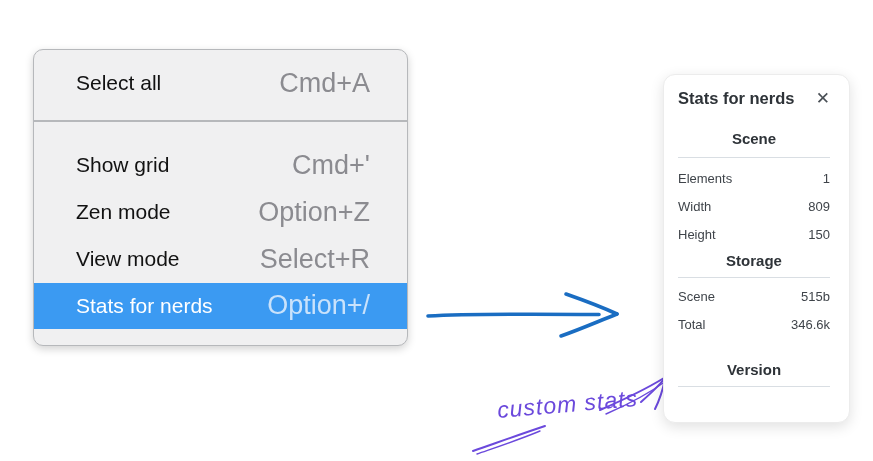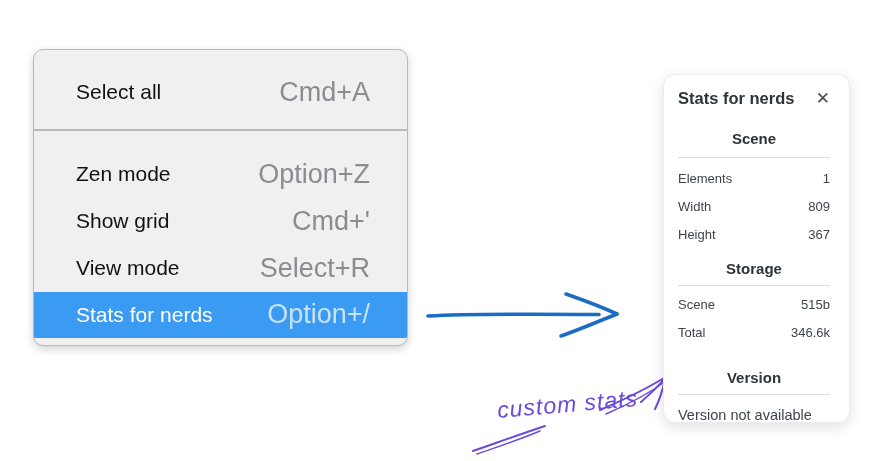--- a/index.html
+++ b/index.html
@@ -27,21 +27,21 @@
   }
 
   
   .menu{
     position:absolute;left:33px;top:49px;width:375px;height:297px;
     box-sizing:border-box;
     background:var(--c-menu_bg);
     border:1.5px solid var(--c-menu_border);
     border-radius:10px;
     box-shadow:0 3px 8px rgba(0,0,0,0.18);
-    padding-top:17px;
+    padding-top:8px;
     overflow:hidden;
   }
   .mrow{
     display:flex;align-items:center;justify-content:space-between;
     height:47px;padding:0 37px 0 42px;
     font-size:21px;color:var(--c-menu_text);
   }
   .mrow.first{height:50px;}
   .mrow .ms{color:var(--c-shortcut_text);font-size:27px;}
   .mrow.selected{
@@ -73,21 +73,21 @@
   .ptitle{font-size:16.5px;font-weight:bold;color:var(--c-heading_text);}
   .pclose{
     font-size:17px;color:#4a5056;line-height:1;cursor:default;
     padding-left:6px;
   }
   .pheading{
     text-align:center;font-weight:bold;font-size:15px;
     color:var(--c-heading_text);height:18px;line-height:18px;
   }
   .pheading.scene{margin-top:21px;}
-  .pheading.storage{margin-top:12px;}
+  .pheading.storage{margin-top:4px;}
   .pheading.version{margin-top:23px;}
   .pdiv{height:1px;background:var(--c-divider);}
   .pdiv.scene{margin-top:9px;}
   .pdiv.storage{margin-top:7px;}
   .pdiv.version{margin-top:7px;}
   .prows{margin-top:6px;}
   .prows.storage{margin-top:4px;}
   .prow{
     display:flex;align-items:center;justify-content:space-between;
     height:28px;font-size:13px;
@@ -111,26 +111,26 @@
 
 <div class="stage">
 
   <div class="menu">
     <div class="mrow first">
       <span class="ml">Select all</span>
       <span class="ms">Cmd+A</span>
     </div>
     <div class="mdivider"></div>
     <div class="mrow">
+      <span class="ml">Show grid</span>
+      <span class="ms">Cmd+'</span>
+    </div>
+    <div class="mrow">
       <span class="ml">Zen mode</span>
       <span class="ms">Option+Z</span>
-    </div>
-    <div class="mrow">
-      <span class="ml">Show grid</span>
-      <span class="ms">Cmd+'</span>
     </div>
     <div class="mrow">
       <span class="ml">View mode</span>
       <span class="ms">Select+R</span>
     </div>
     <div class="mrow selected">
       <span class="ml">Stats for nerds</span>
       <span class="ms">Option+/</span>
     </div>
   </div>
@@ -167,37 +167,36 @@
       <div class="prow">
         <span>Elements</span>
         <span>1</span>
       </div>
       <div class="prow">
         <span>Width</span>
         <span>809</span>
       </div>
       <div class="prow">
         <span>Height</span>
-        <span>367</span>
+        <span>150</span>
       </div>
     </div>
 
     <div class="pheading storage">Storage</div>
     <div class="pdiv storage"></div>
     <div class="prows storage">
       <div class="prow">
         <span>Scene</span>
         <span>515b</span>
       </div>
       <div class="prow">
         <span>Total</span>
         <span>346.6k</span>
       </div>
     </div>
 
     <div class="pheading version">Version</div>
     <div class="pdiv version"></div>
-    <div class="pnote">Version not available</div>
   </div>
 
   <div class="custom-stats">custom stats</div>
 
 </div>
 
 </body></html>

